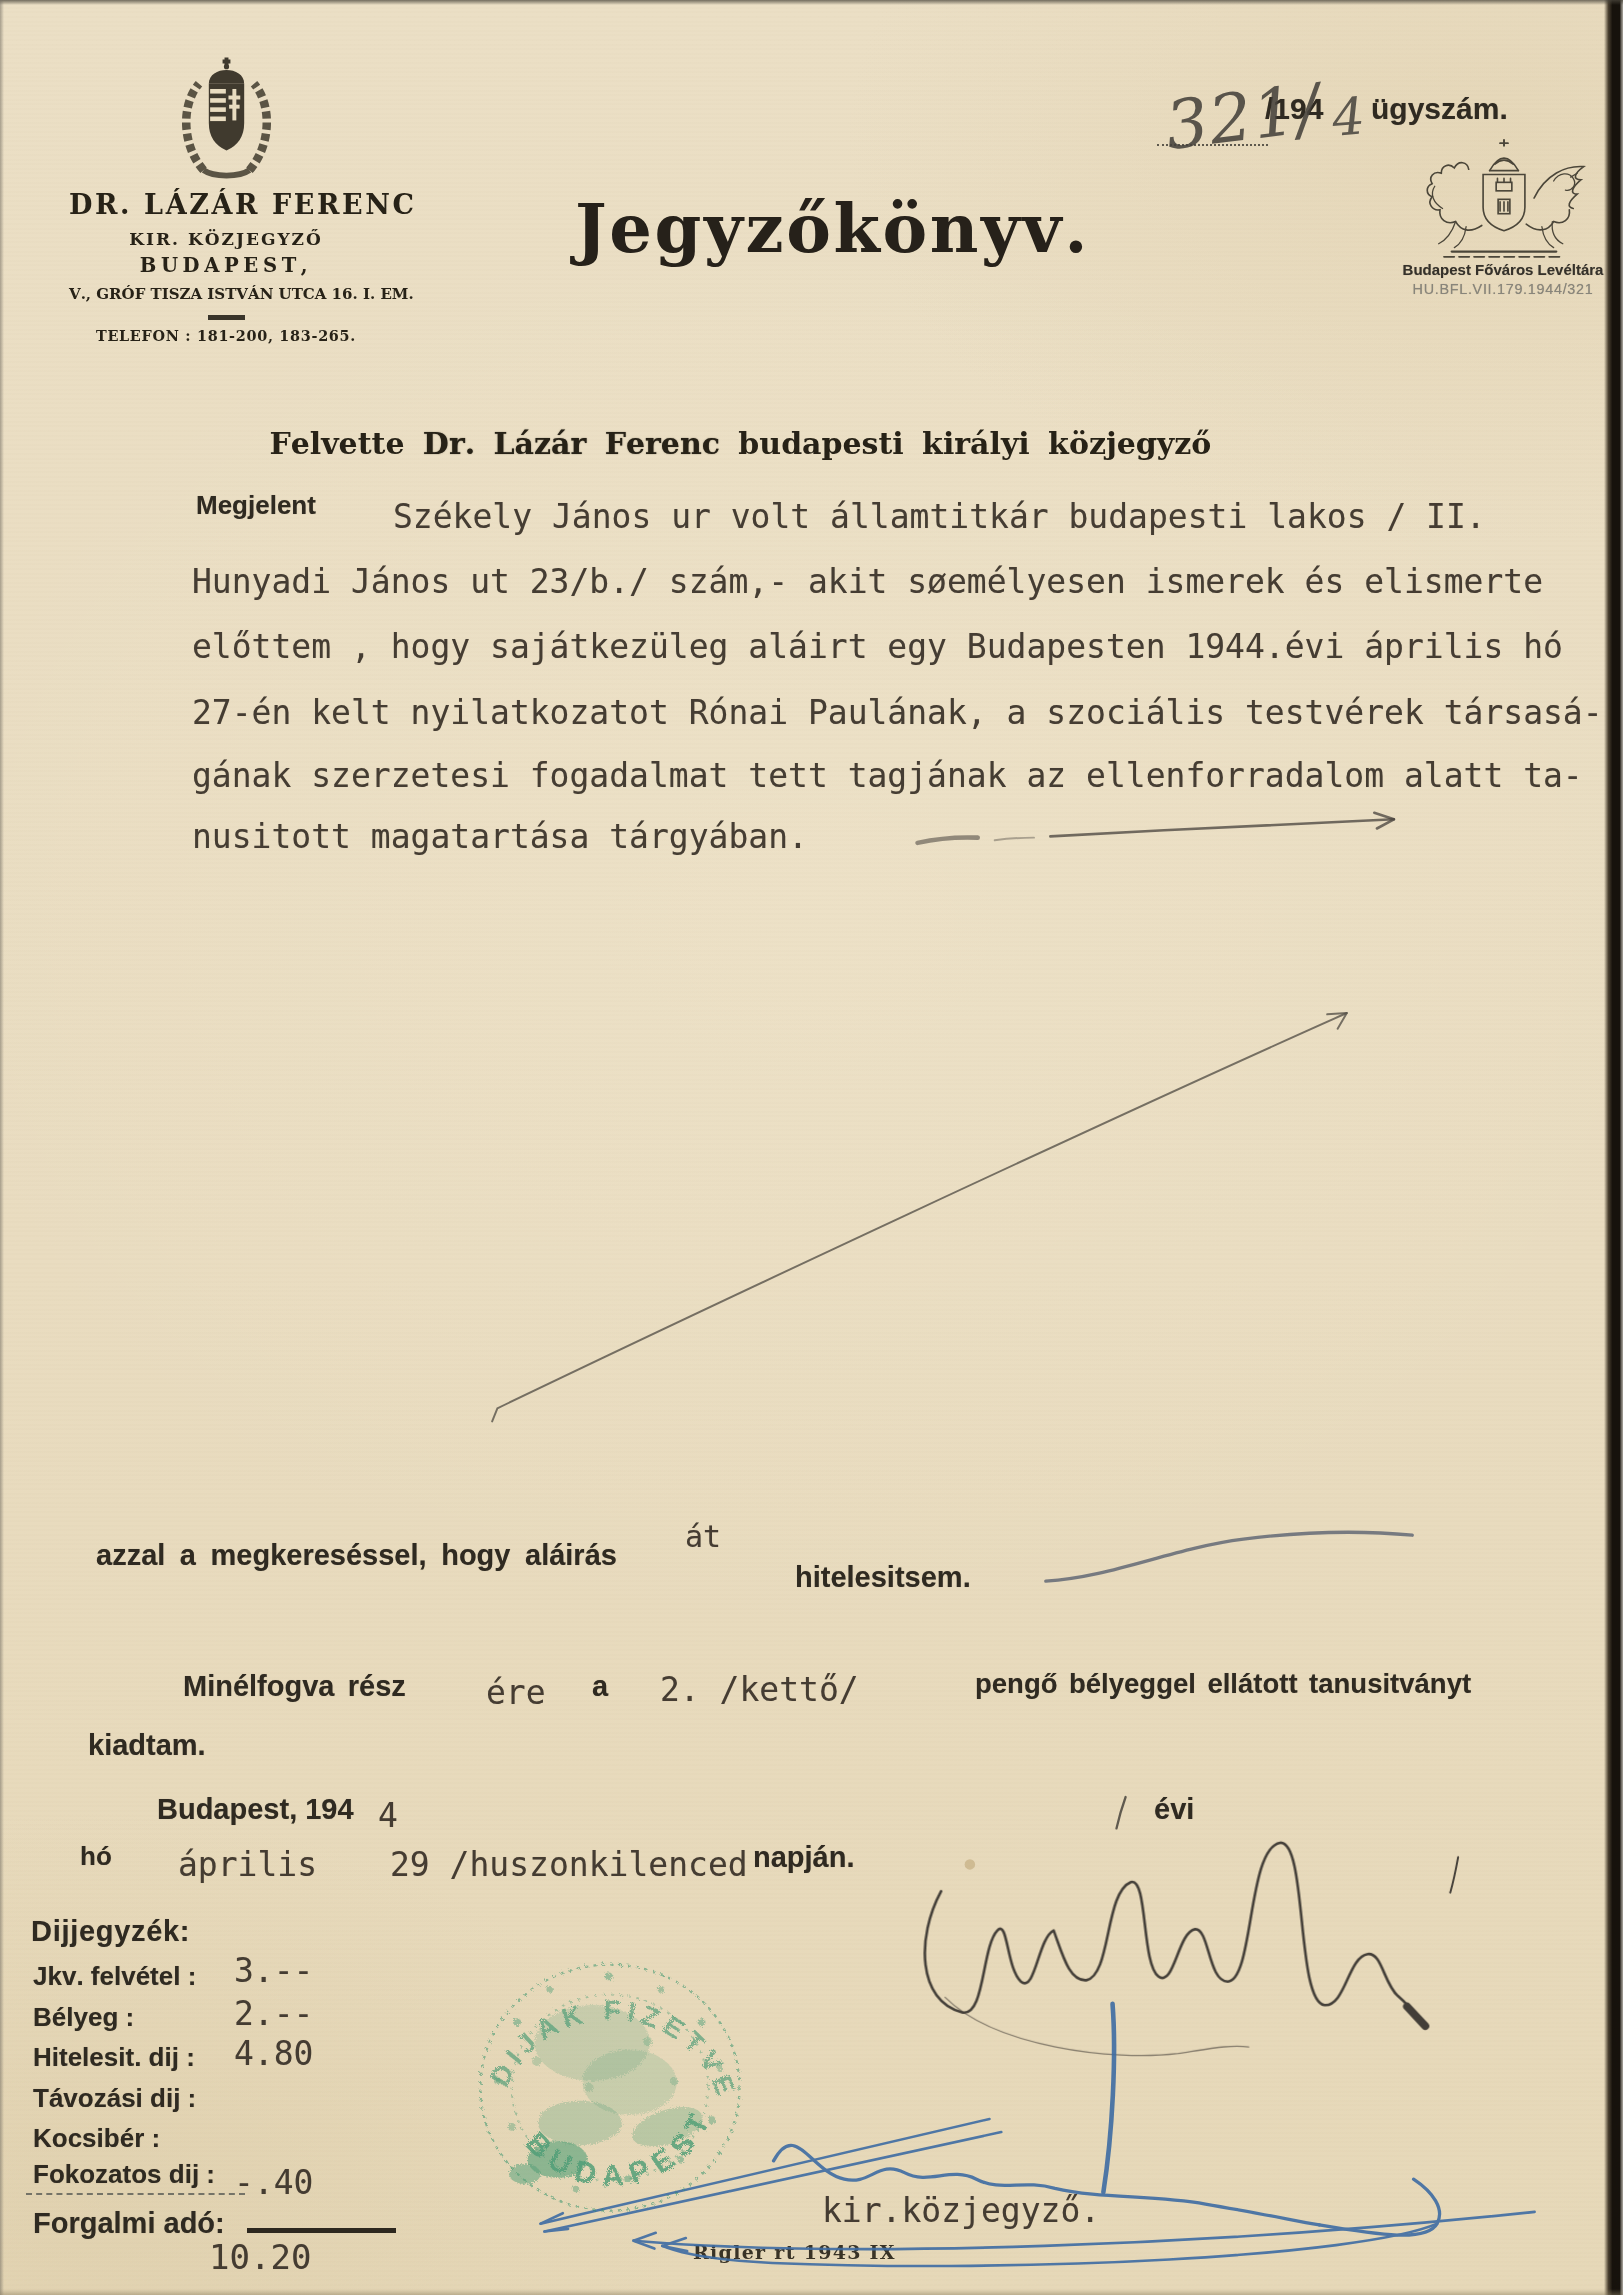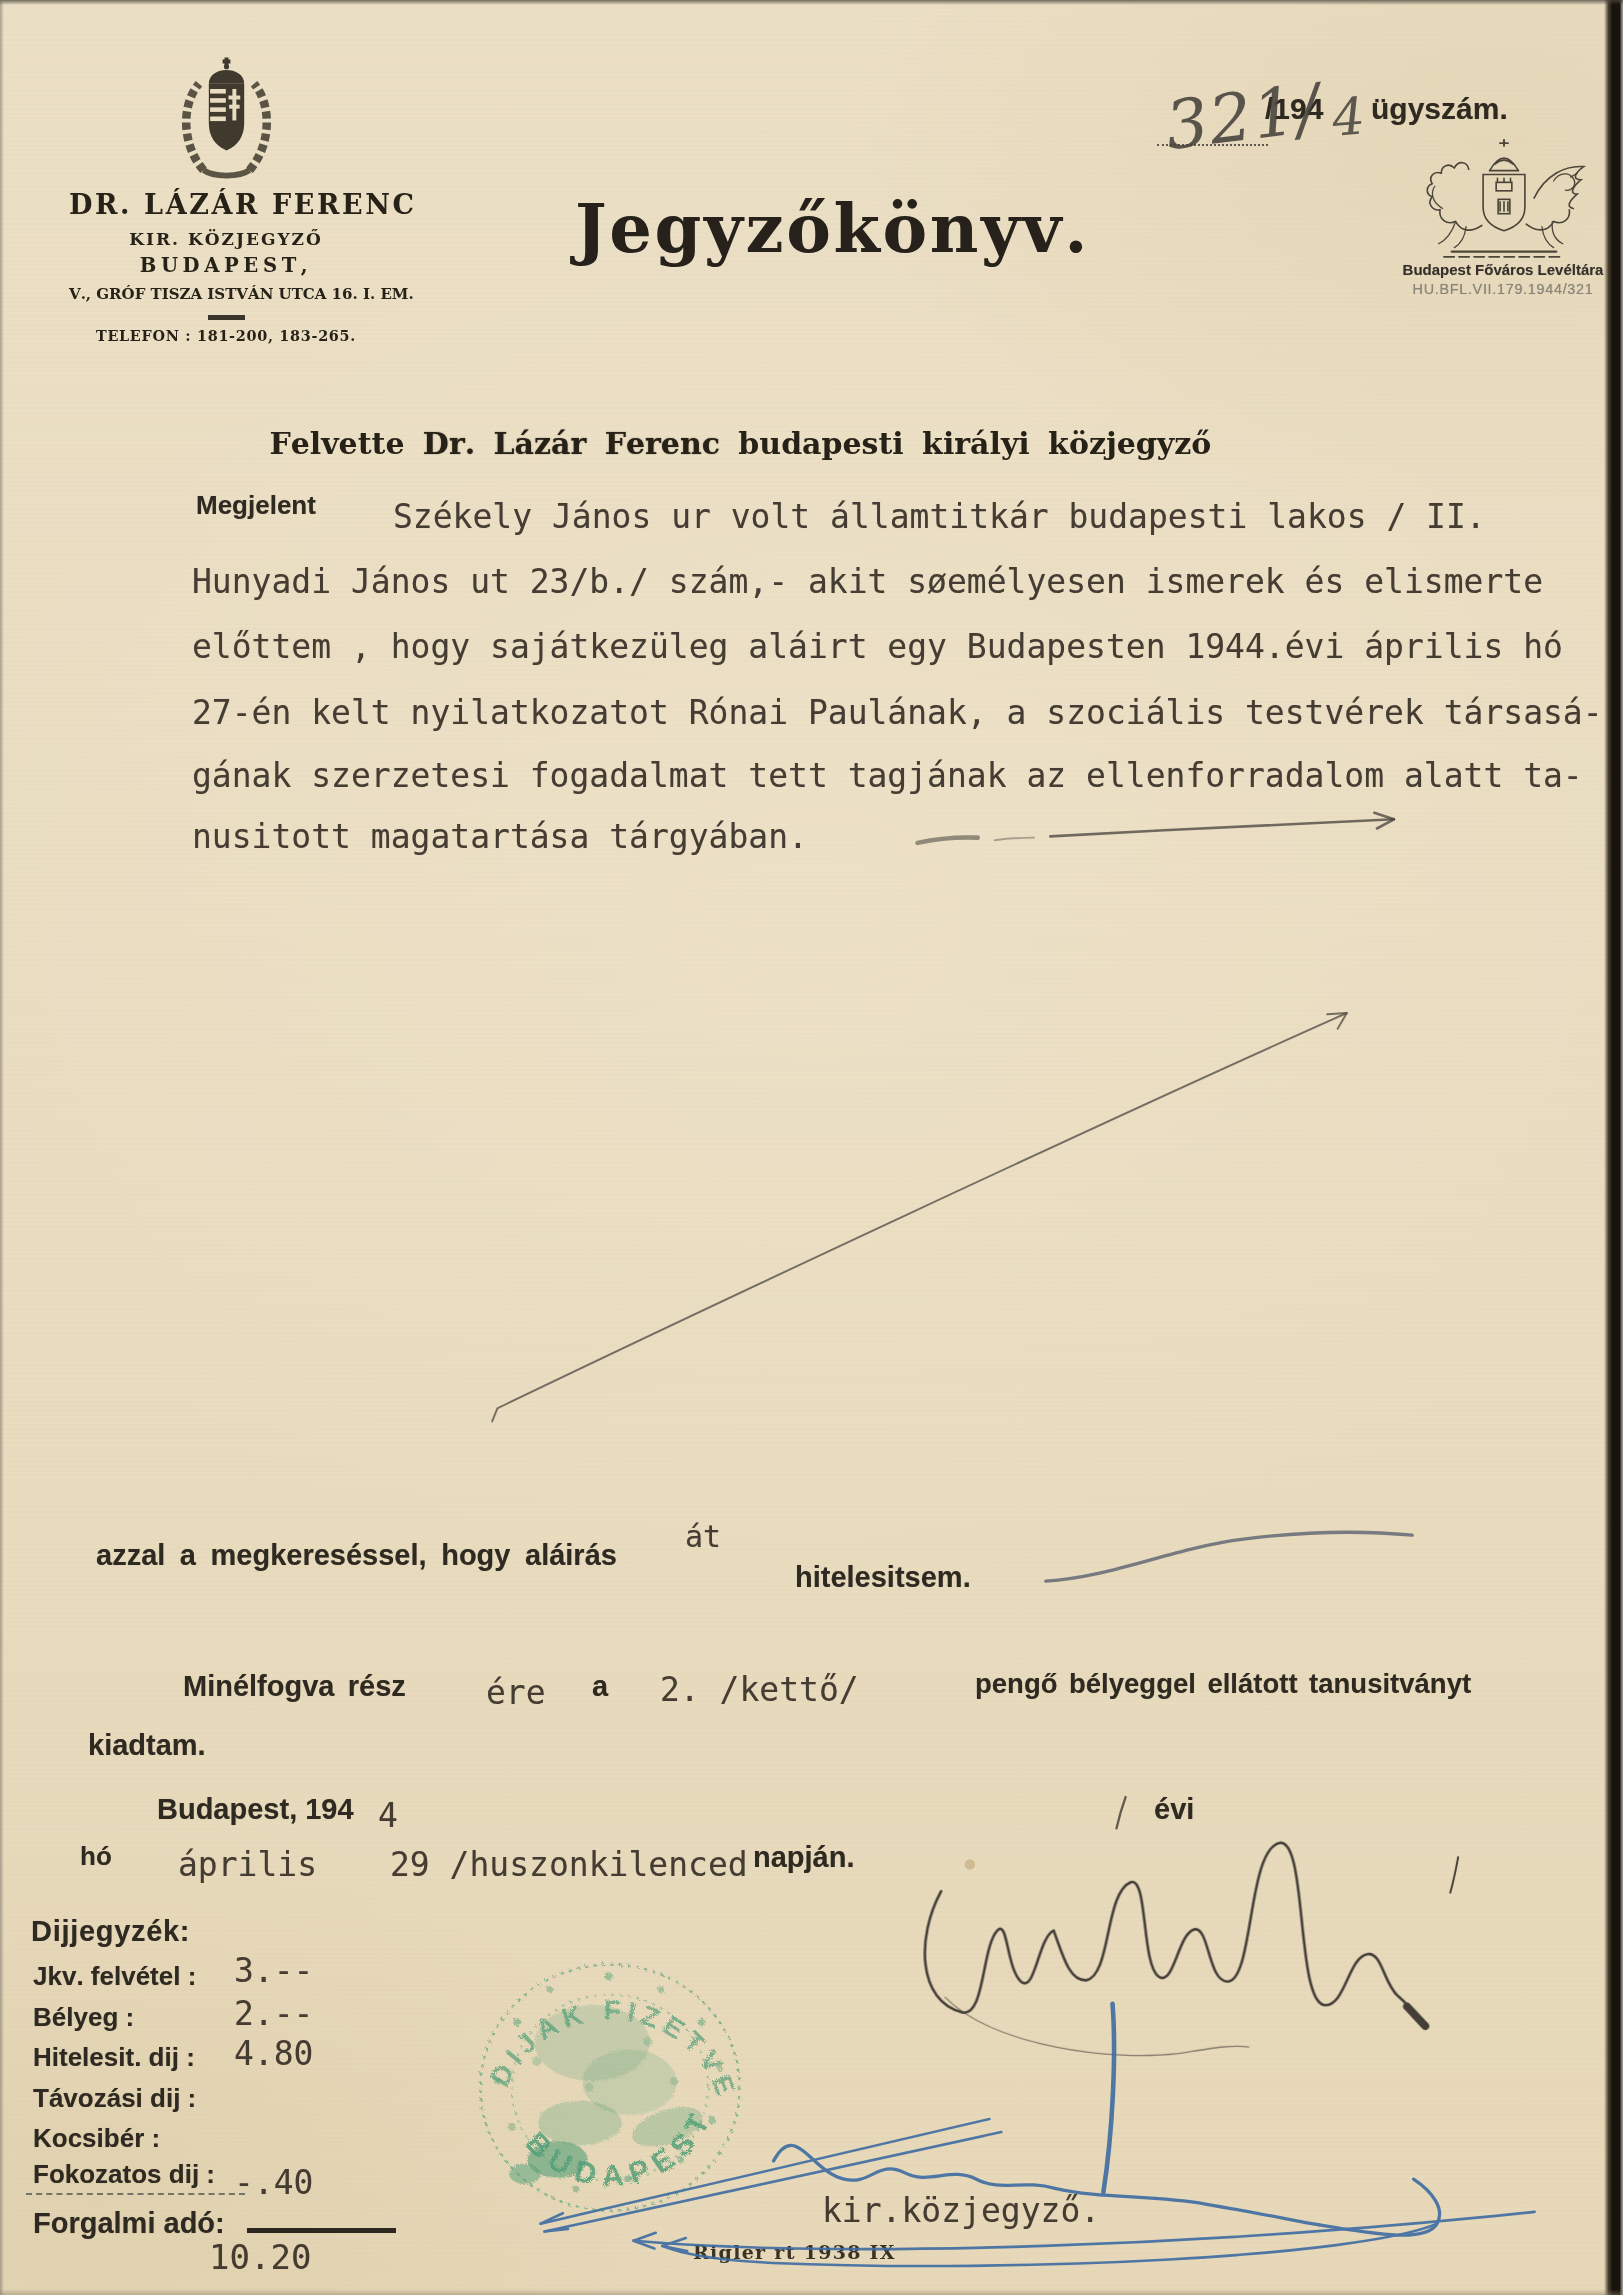--- a/index.html
+++ b/index.html
@@ -133,21 +133,21 @@
   <div class="abs typed" style="left:234px;top:1994px;font-size:33px;">2.--</div>
   <div class="abs typed" style="left:234px;top:2034px;font-size:33px;">4.80</div>
   <div class="abs typed" style="left:234px;top:2163px;font-size:33px;">-.40</div>
   <div class="abs dashed-sep" style="left:26px;top:2193px;width:219px;height:2.6px;"></div>
   <div class="abs print" style="left:33px;top:2207px;font-size:29px;">Forgalmi adó:</div>
   <div class="abs underline-bar" style="left:247px;top:2228px;width:149px;height:4.6px;"></div>
   <div class="abs typed" style="left:209px;top:2237px;font-size:34px;">10.20</div>
 
   <div class="abs typed" style="left:822px;top:2191px;font-size:33px;">kir.közjegyző.</div>
 
-  <div class="abs slab" style="left:693px;top:2241px;font-size:19px;letter-spacing:1.3px;opacity:.9;">Rigler rt 1938 IX</div>
+  <div class="abs slab" style="left:693px;top:2241px;font-size:19px;letter-spacing:1.3px;opacity:.9;">Rigler rt 1943 IX</div>
 
   <svg class="abs" style="left:0;top:0;width:1623px;height:2295px;pointer-events:none;z-index:5;" viewBox="0 0 2480 3507" xmlns="http://www.w3.org/2000/svg" xmlns:xlink="http://www.w3.org/1999/xlink">
     <defs>
       <filter id="rough" x="-20%" y="-20%" width="140%" height="140%">
         <feTurbulence type="fractalNoise" baseFrequency="0.55" numOctaves="2" result="n"></feTurbulence>
         <feDisplacementMap in="SourceGraphic" in2="n" scale="9"></feDisplacementMap>
       </filter>
       <path id="stampTop" d="M 766,3218 A 170,162 0 0 1 1100,3218" fill="none"></path>
       <path id="stampBot" d="M 776,3224 A 162,154 0 0 0 1090,3224" fill="none"></path>
     </defs>

